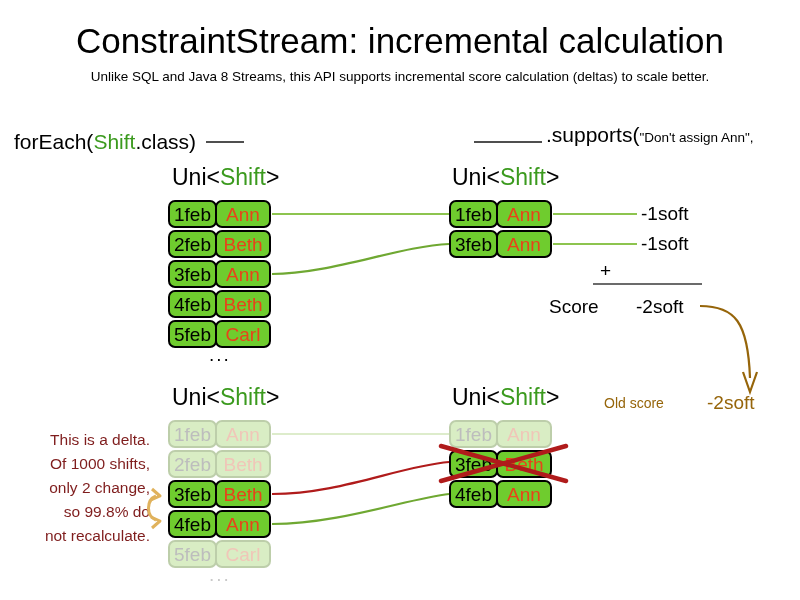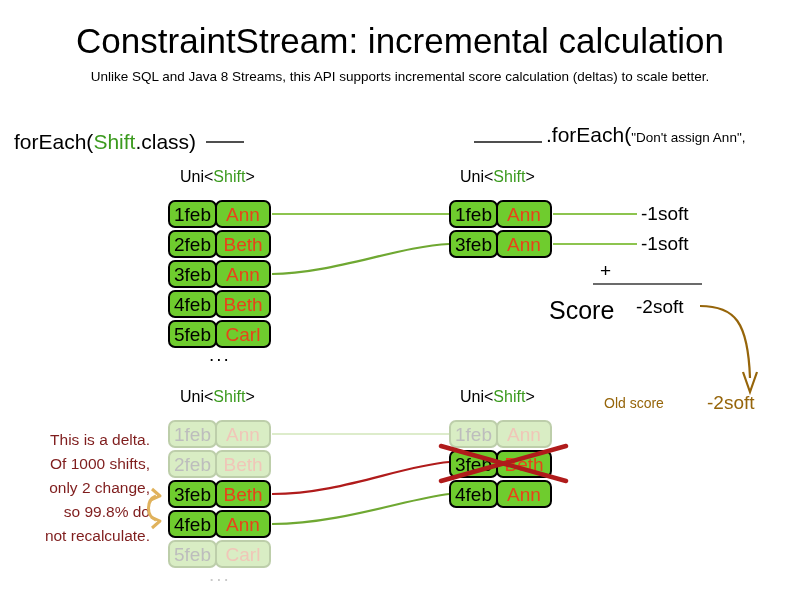--- a/index.html
+++ b/index.html
@@ -29,21 +29,21 @@
   #c-filter{left:248px;top:130px;}
   #c-penalize{left:546px;top:122px;font-size:21px;line-height:25px;color:#000;}
   #c-penalize .arg{font-size:13.5px;}
   #c-penalize .l2{display:block;padding-left:18px;font-size:13.5px;}
   #c-penalize .l2 .big{font-size:21px;}
   .connline{background:#4f4f4f;height:1.6px;}
   #l1{left:206px;top:141px;width:38px;}
   #l2{left:474px;top:141px;width:68px;}
 
   
-  .unilabel{font-size:16px;line-height:22px;color:#000;white-space:nowrap;margin-left:8px;}
+  .unilabel{font-size:23px;line-height:22px;color:#000;white-space:nowrap;}
   .unilabel .kw{color:#3b9a1e;}
   .dots{font-size:19px;color:#000;letter-spacing:2px;}
   .dots.faded{color:#c9c9c9;}
 
   
   .shiftrow{
     position:absolute;height:20px;width:103px;
     display:flex;align-items:stretch;
   }
   .cell{
@@ -61,21 +61,21 @@
     border-color:rgba(0,0,0,0.13);
     background:#d9edc4;
   }
   .shiftrow.faded .cell.date{color:#bdbdbd;}
   .shiftrow.faded .cell.emp{color:#f0c6b8;}
 
   
   .soft{font-size:19px;line-height:22px;color:#000;white-space:nowrap;}
   #plussign{left:600px;top:261px;font-size:19px;line-height:20px;color:#000;}
   #plusrule{left:593px;top:283px;width:109px;height:2px;background:#6b6b6b;}
-  #scoreword{left:549px;top:296px;font-size:25px;color:#000;}
+  #scoreword{left:549px;top:296px;font-size:19px;color:#000;}
   #scoreval{left:636px;top:296px;font-size:19px;color:#000;}
 
   
   .brown{color:#96650a;}
   #oldscore{left:604px;top:392px;font-size:14px;line-height:22px;white-space:nowrap;}
   #oldscoreval{left:707px;top:392px;font-size:19px;line-height:22px;white-space:nowrap;}
 
   
   #delta-note{
     left:8px;top:428px;width:142px;text-align:right;
@@ -92,21 +92,21 @@
   <div class="abs" id="title">ConstraintStream: incremental calculation</div>
   <div class="abs" id="subtitle">Unlike SQL and Java 8 Streams, this API supports incremental score calculation (deltas) to scale better.</div>
 
   <div class="abs code" id="c-foreach"><span>forEach(</span><span class="kw">Shift</span><span>.class)</span></div>
 
   <div class="abs connline" id="l1"></div>
 
 
   <div class="abs connline" id="l2"></div>
 
-  <div class="abs" id="c-penalize"><span>.forEach(</span><span class="arg">"Don't assign Ann",</span></div>
+  <div class="abs" id="c-penalize"><span>.supports(</span><span class="arg">"Don't assign Ann",</span></div>
 
   <div class="abs unilabel" style="left:172px;top:166px;"><span>Uni&lt;</span><span class="kw">Shift</span><span>&gt;</span></div>
 
   <div class="shiftrow" style="left:168px;top:200px;">
     <div class="cell date">1feb</div>
     <div class="cell emp">Ann</div>
   </div>
   <div class="shiftrow" style="left:168px;top:230px;">
     <div class="cell date">2feb</div>
     <div class="cell emp">Beth</div>

